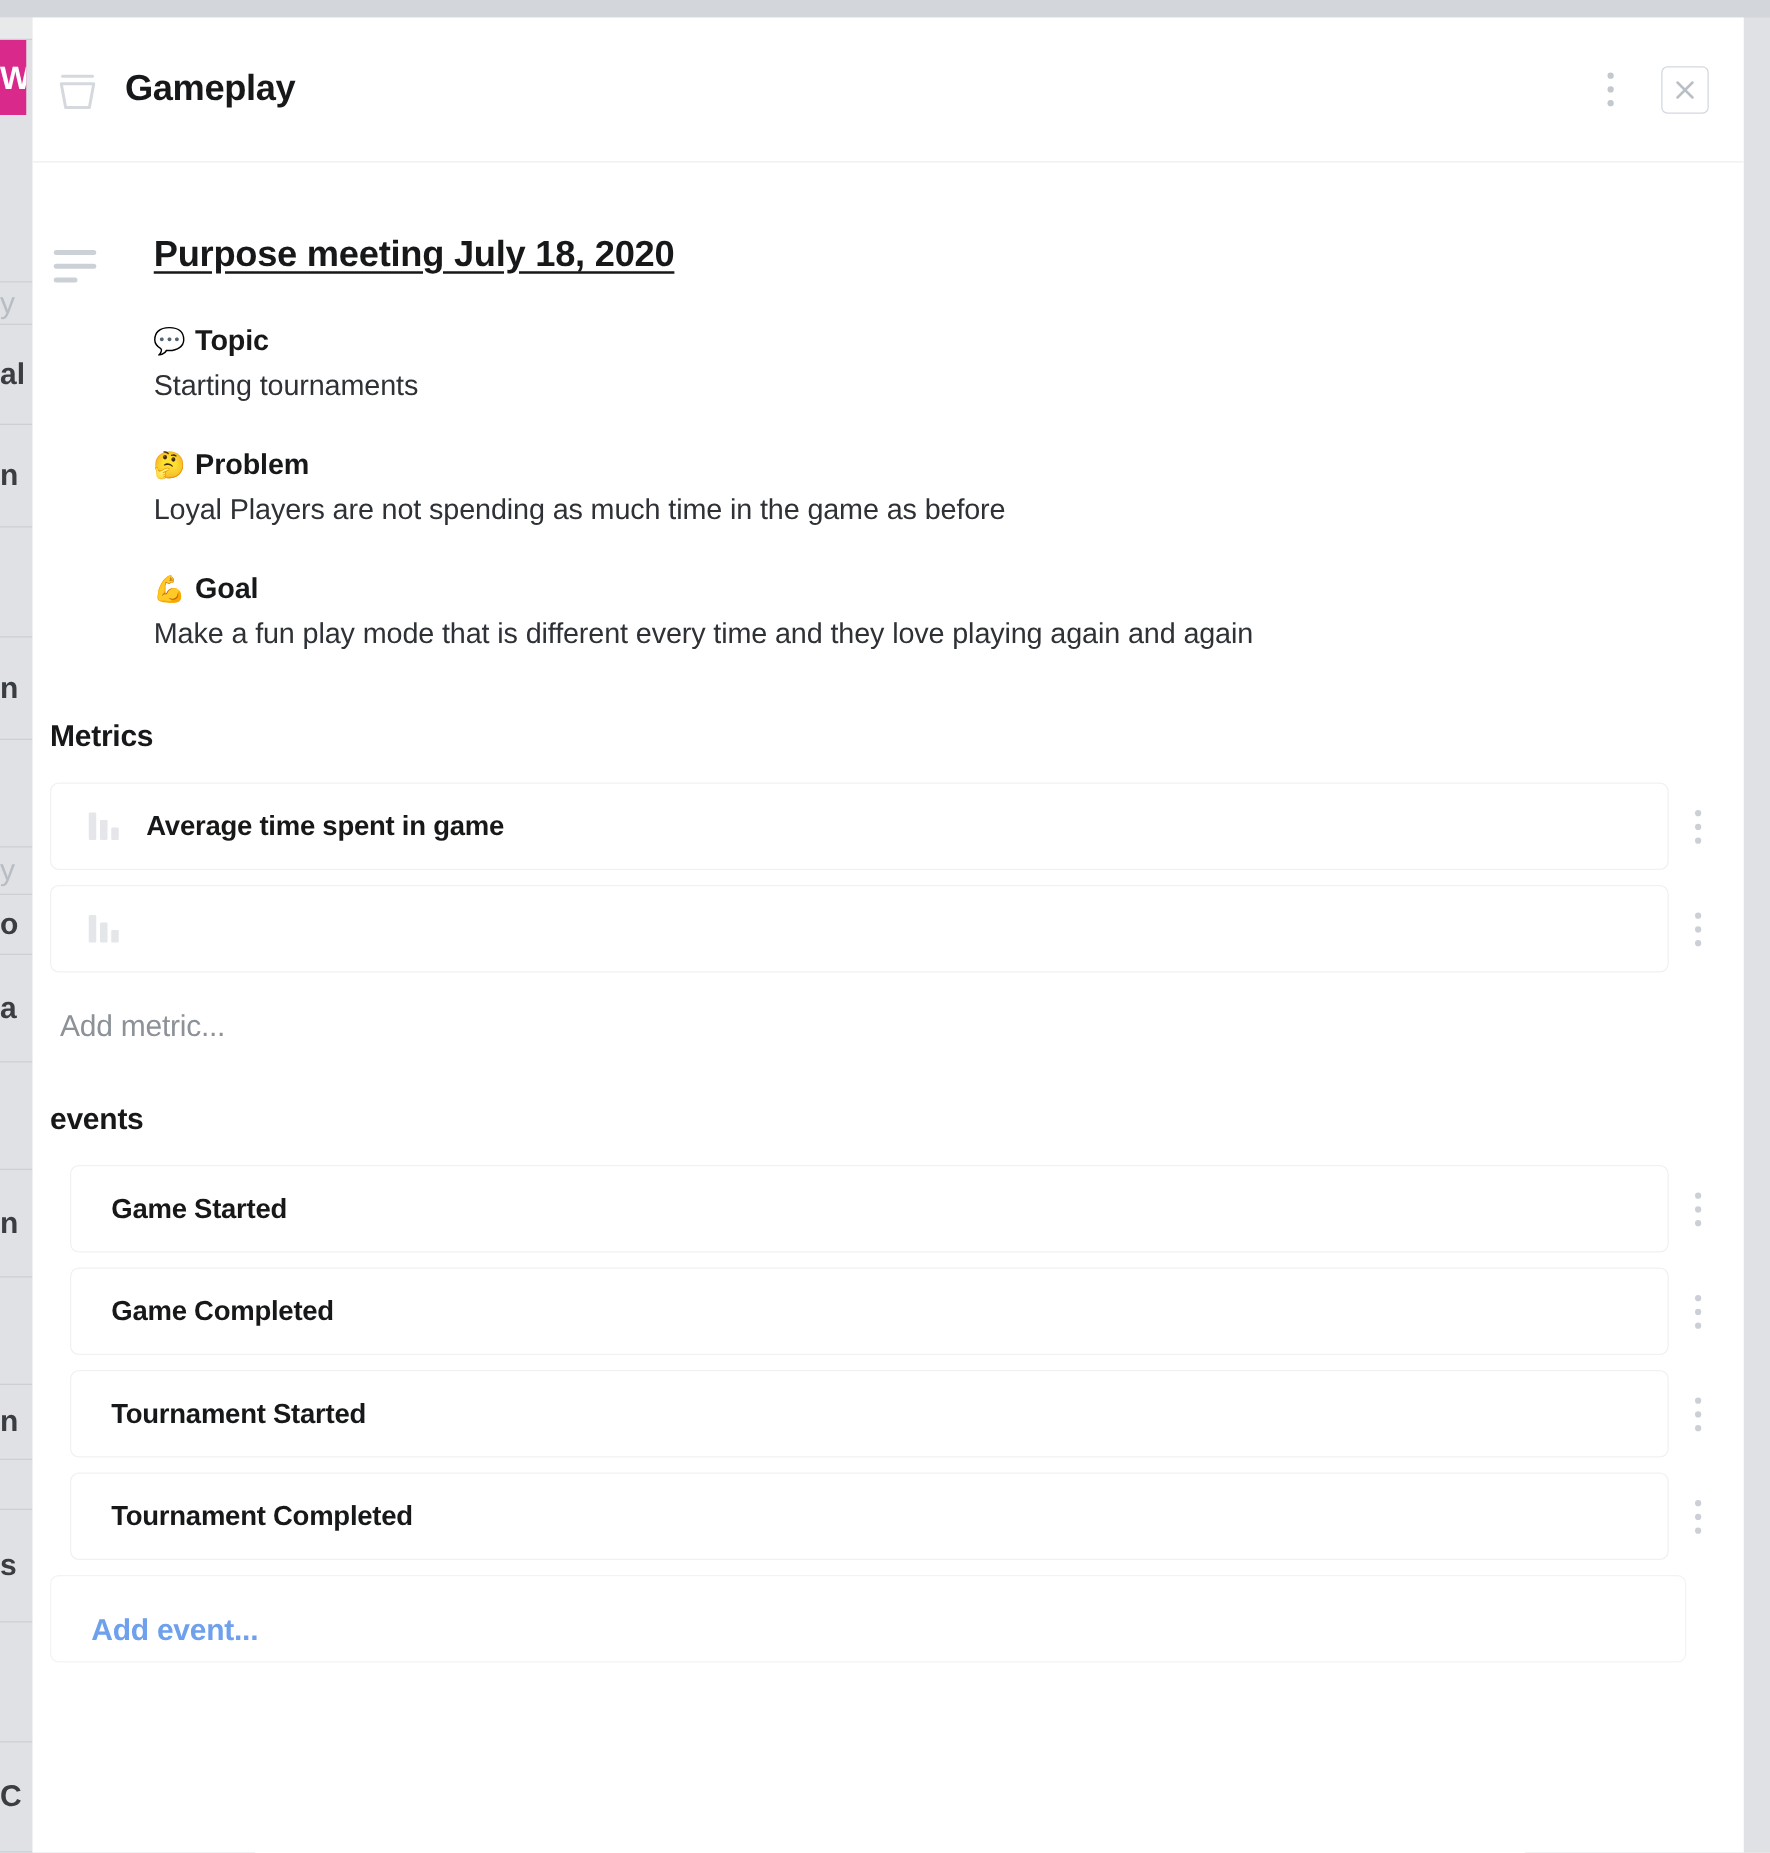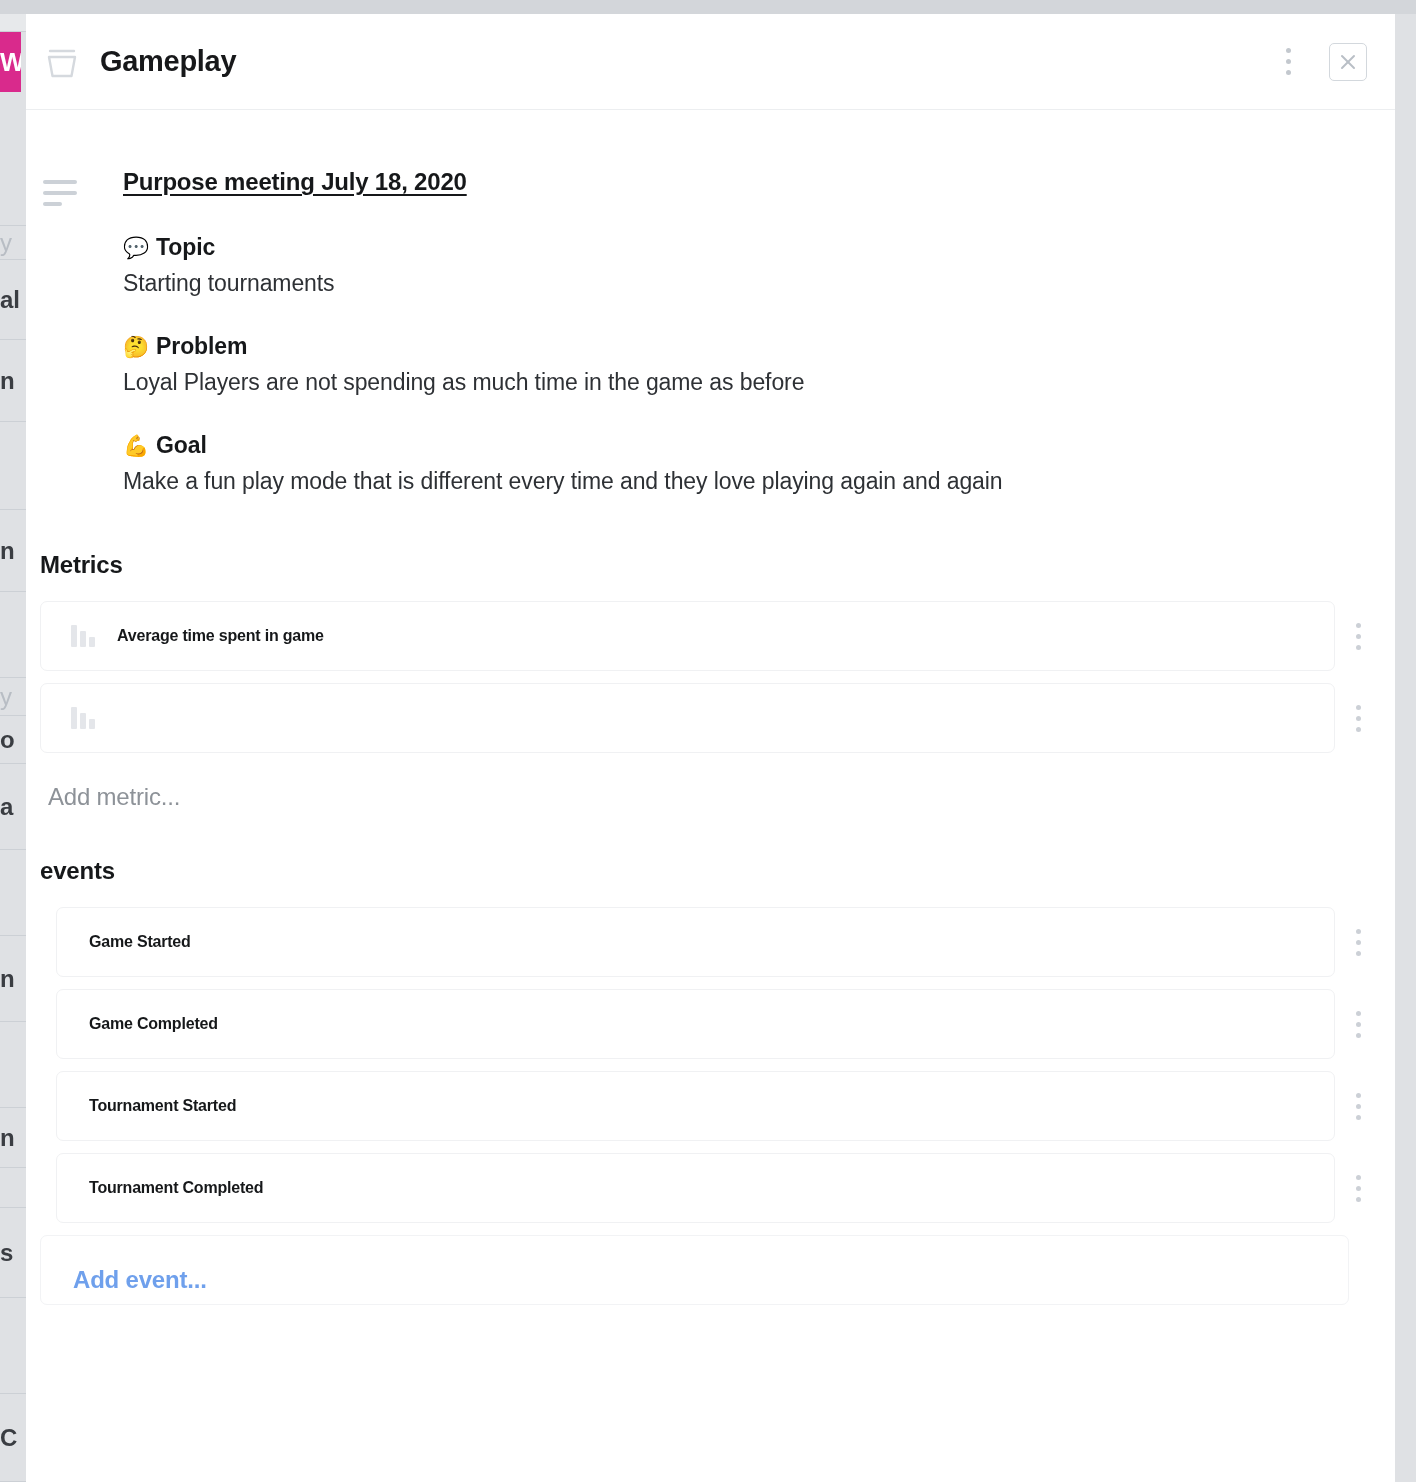--- a/index.html
+++ b/index.html
@@ -67,21 +67,21 @@
     top: 14px;
     width: 1369px;
     height: 1468px;
     background: #ffffff;
     overflow: hidden;
   }
 
   
   #modal-header {
     position: relative;
-    height: 96px;
+    height: 116px;
     border-bottom: 1px solid #eceef0;
     display: flex;
     align-items: center;
     padding: 0 28px 0 18px;
   }
   .trash-icon {
     width: 36px; height: 34px;
     flex: 0 0 auto;
     margin-right: 20px;
     position: relative;
@@ -144,21 +144,21 @@
     border-radius: 2px;
     background: #ccd1d7;
   }
   .note-icon span:nth-child(1) { width: 34px; }
   .note-icon span:nth-child(2) { width: 34px; }
   .note-icon span:nth-child(3) { width: 19px; }
 
   .note-content { flex: 1 1 auto; padding-left: 36px; }
 
   .note-title {
-    font-size: 24px;
+    font-size: 29px;
     font-weight: 700;
     color: #16181a;
     text-decoration: underline;
     text-underline-offset: 4px;
     margin-bottom: 38px;
     letter-spacing: -0.2px;
   }
   .note-section { margin-bottom: 36px; }
   .note-section:last-child { margin-bottom: 0; }
   .note-label {
@@ -222,21 +222,21 @@
     display: block;
     width: 6px;
     background: #e4e6ea;
     border-radius: 1px;
   }
   .card-icon b:nth-child(1) { height: 22px; }
   .card-icon b:nth-child(2) { height: 16px; }
   .card-icon b:nth-child(3) { height: 10px; }
 
   .card-label {
-    font-size: 16px;
+    font-size: 22px;
     font-weight: 700;
     color: #16181a;
     letter-spacing: -0.2px;
   }
   .card.no-icon .card-label { margin-left: 32px; }
 
   .row-kebab {
     width: 46px;
     display: flex;
     flex-direction: column;

